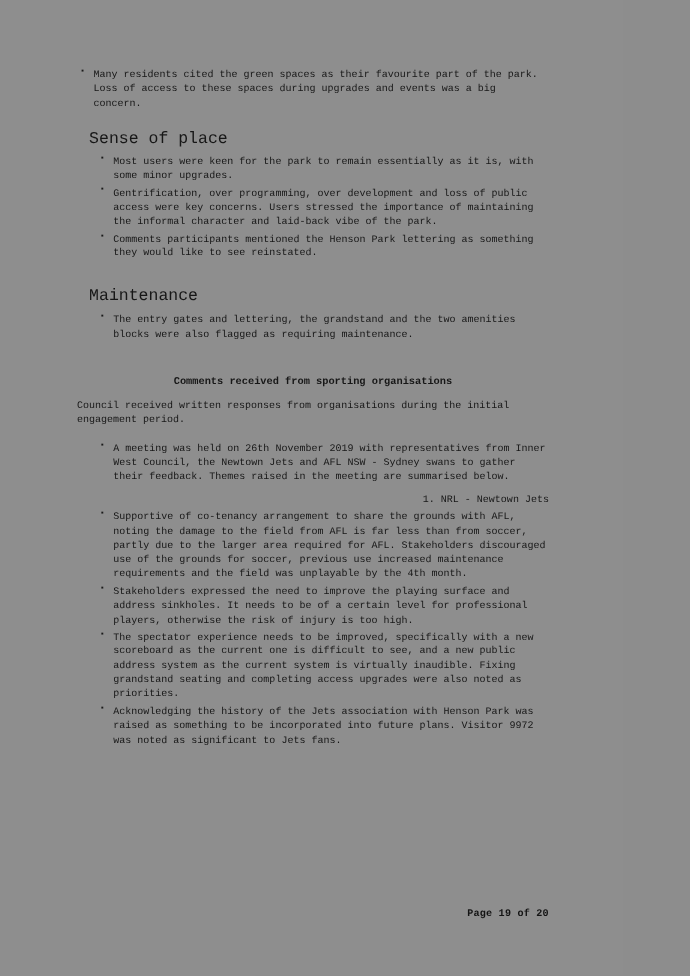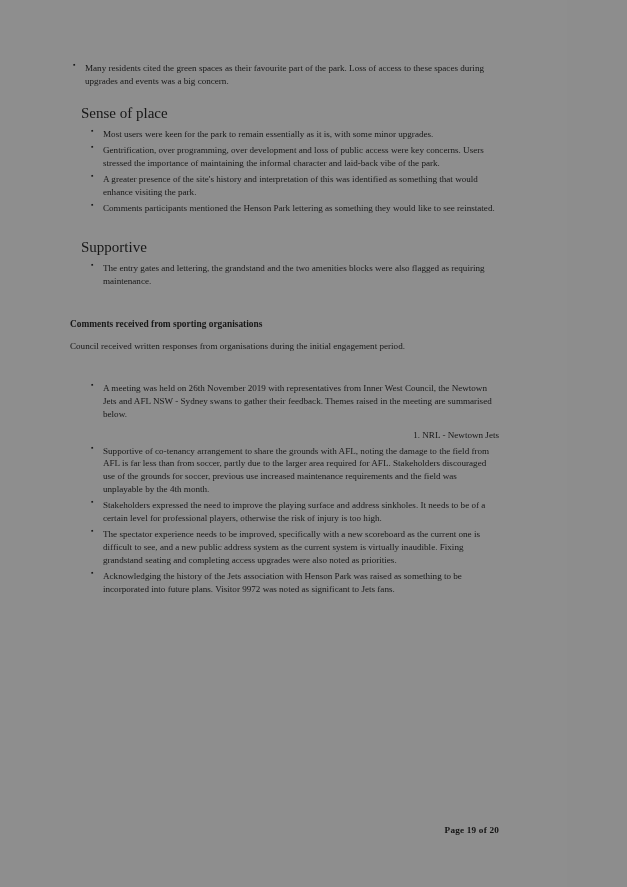--- a/index.html
+++ b/index.html
@@ -14,40 +14,42 @@
     color: #1a1a1a;
     overflow: hidden;
   }
   .page {
     position: relative;
     width: 567px;
     height: 887px;
     background: #8e8e8e;
     box-sizing: border-box;
     padding: 62px 68px 40px 70px;
+    font-family: Liberation Mono, monospace;
   }
   .content {
     position: relative;
     width: 100%;
     height: 100%;
     font-size: 9.1px;
     line-height: 1.42;
     color: #171717;
   }
   p, li {
     margin: 0;
     padding: 0;
   }
   .para {
-    margin: 0 0 22px 0;
+    margin: 0 0 6px 0;
   }
   .heading {
     font-weight: bold;
     margin: 0 0 9px 0;
     font-size: 9.4px;
+    text-align: center;
   }
   .subhead {
     margin: 0 0 4px 11px;
     font-size: 15px;
   }
   ul.bullets {
     list-style: none;
     margin: 0 0 8px 0;
     padding: 0;
   }
@@ -99,29 +101,28 @@
       </ul>
     </div>
 
     <div class="gap-sm"></div>
 
     <div>
       <p class="subhead">Sense of place</p>
       <ul class="bullets indent2">
         <li>Most users were keen for the park to remain essentially as it is, with some minor upgrades.</li>
         <li>Gentrification, over programming, over development and loss of public access were key concerns. Users stressed the importance of maintaining the informal character and laid-back vibe of the park.</li>
-        <li>A greater presence of the site's history and interpretation of this was identified as something that would enhance visiting the park.</li>
         <li>Comments participants mentioned the Henson Park lettering as something they would like to see reinstated.</li>
       </ul>
     </div>
 
     <div class="gap-md"></div>
 
     <div>
-      <p class="subhead">Supportive</p>
+      <p class="subhead">Maintenance</p>
       <ul class="bullets indent2">
         <li>The entry gates and lettering, the grandstand and the two amenities blocks were also flagged as requiring maintenance.</li>
       </ul>
     </div>
 
     <div class="gap-lg"></div>
 
     <div>
       <p class="heading">Comments received from sporting organisations</p>
       <p class="para">Council received written responses from organisations during the initial engagement period.</p>

